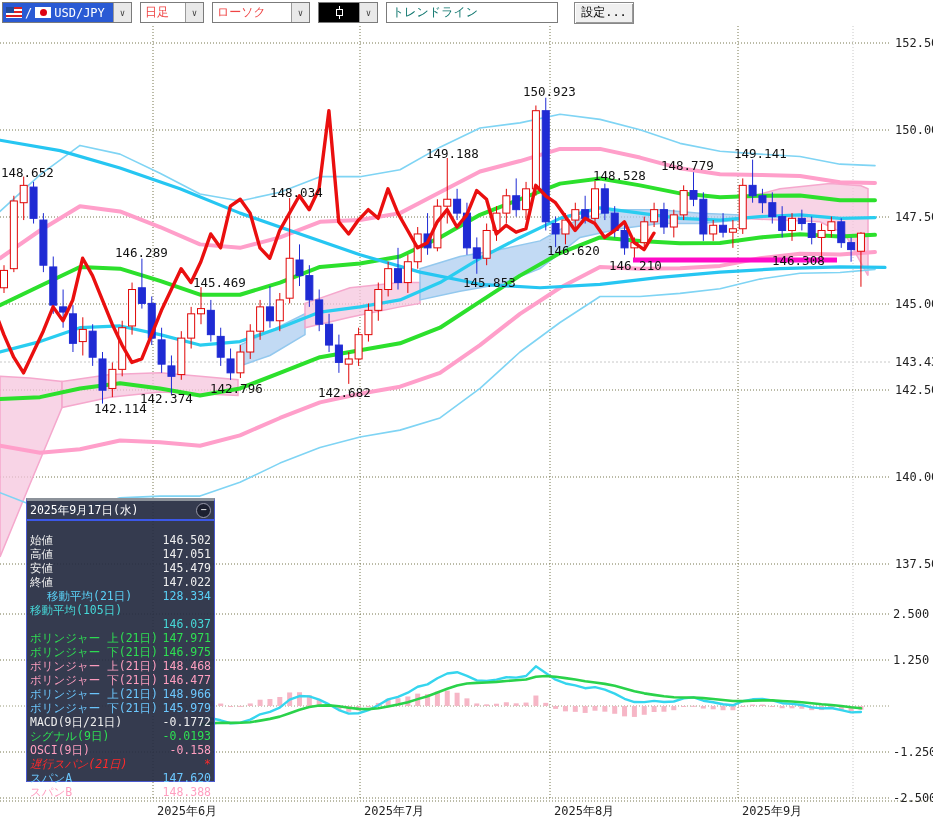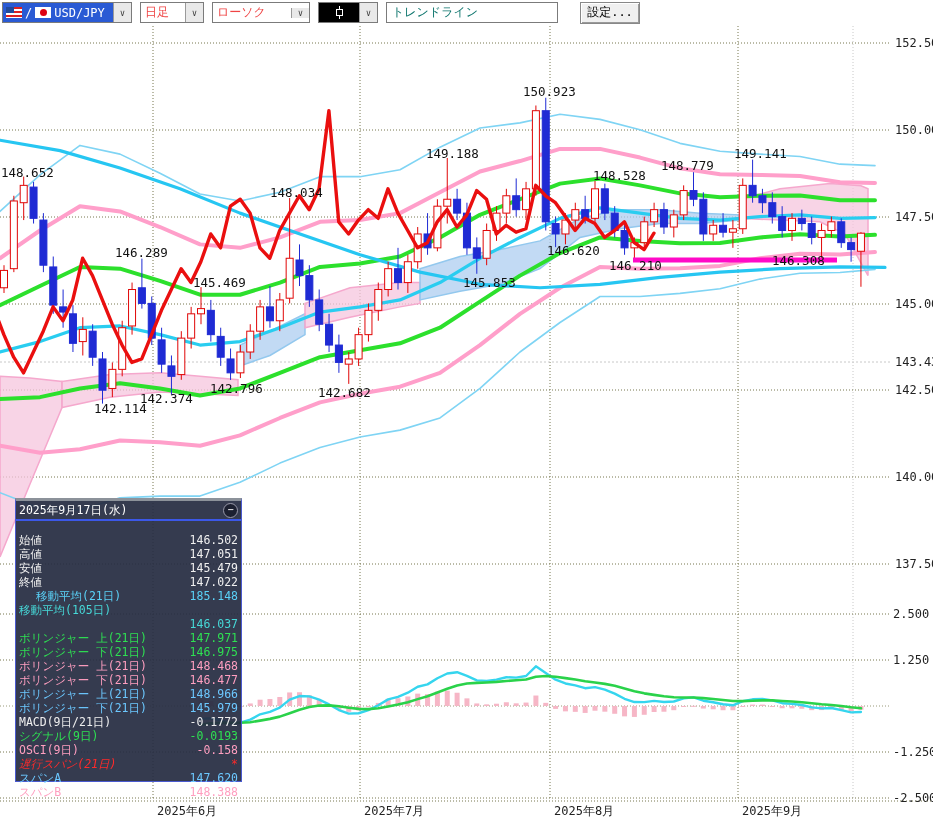--- a/index.html
+++ b/index.html
@@ -11,28 +11,28 @@
   .combo .val{display:flex;align-items:center;padding:0 4px;font-size:12px;color:#ef4444;white-space:nowrap;}
   .combo .arrow{width:17px;background:#e9e9e9;border-left:1px solid #9a9a9a;display:flex;align-items:center;justify-content:center;font-size:9px;color:#444;}
   #pair-combo{margin-left:2px;width:128px;}
   #pair-combo .val{flex:1;background:#2a5ad4;color:#fff;gap:3px;padding:0 3px;}
   .flag{width:16px;height:11px;display:inline-block;position:relative;flex:none;}
   .flag-us{background:repeating-linear-gradient(#d22 0 2px,#fff 2px 4px);}
   .flag-us:before{content:"";position:absolute;left:0;top:0;width:8px;height:6px;background:#224a9a;}
   .flag-jp{background:#fff;}
   .flag-jp:before{content:"";position:absolute;left:5px;top:2px;width:7px;height:7px;border-radius:50%;background:#d01;}
   #period-combo{width:62px;} #period-combo .val{flex:1;}
-  #type-combo{width:96px;align-items:center;} #type-combo .val{flex:1;}
+  #type-combo{width:96px;} #type-combo .val{flex:1;}
   #color-combo{width:58px;} #color-combo .swatch{flex:1;background:#000;display:flex;align-items:center;justify-content:center;}
   #trendline-field{height:19px;border:1px solid #7b7b7b;background:#fff;width:160px;display:flex;align-items:center;padding:0 5px;font-size:12px;color:#0f766e;}
-  #settings-button{margin-left:14px;height:20px;width:58px;background:#f0f0f0;border:1px solid #888;box-shadow:inset 1px 1px 0 #fff, inset -1px -1px 0 #9a9a9a;font-size:12px;color:#000;display:flex;align-items:center;justify-content:center;}
+  #settings-button{margin-left:8px;height:20px;width:58px;background:#f0f0f0;border:1px solid #888;box-shadow:inset 1px 1px 0 #fff, inset -1px -1px 0 #9a9a9a;font-size:12px;color:#000;display:flex;align-items:center;justify-content:center;}
   
   #chart-svg{position:absolute;left:0;top:0;z-index:10;}
   
-  #data-panel{position:absolute;left:15px;top:498px;width:227px;height:284px;z-index:20;
+  #data-panel{position:absolute;left:26px;top:498px;width:189px;height:284px;z-index:20;
      background:rgba(38,44,66,0.93);border:1px solid #4a5ad0;border-top:3px solid #8c929a;box-sizing:border-box;}
   #panel-header{height:17px;display:flex;align-items:center;justify-content:space-between;padding:1px 3px 0 3px;
      border-bottom:2px solid #3c58e8;color:#fff;font-size:11.5px;white-space:nowrap;}
   #collapse-button{width:13px;height:13px;border-radius:50%;background:#1c2030;border:1px solid #99a;color:#fff;
      font-size:10px;line-height:11px;text-align:center;flex:none;}
   #panel-rows{margin-top:12px;}
   .prow{display:flex;justify-content:space-between;padding:0 3px;font-size:11.5px;line-height:14px;white-space:nowrap;}
   .prow .pv{text-align:right;}
   .cw{color:#f0f0f0;} .cc1{color:#5ad2f8;padding-left:20px;} .cc2{color:#46d8d8;flex-direction:column;} .cg{color:#2ee052;}
   .cp{color:#ff9fc0;} .cb{color:#6cc8ff;} .cr{color:#ff2a2a;font-style:italic;}
@@ -434,21 +434,21 @@
         <div class="prow cw">
           <span class="pl">安値</span>
           <span class="pv">145.479</span>
         </div>
         <div class="prow cw">
           <span class="pl">終値</span>
           <span class="pv">147.022</span>
         </div>
         <div class="prow cc1">
           <span class="pl">移動平均(21日)</span>
-          <span class="pv">185.148</span>
+          <span class="pv">128.334</span>
         </div>
         <div class="prow cc2">
           <span class="pl">移動平均(105日)</span>
           <span class="pv">146.037</span>
         </div>
         <div class="prow cg">
           <span class="pl">ボリンジャー 上(21日)</span>
           <span class="pv">147.971</span>
         </div>
         <div class="prow cg">

